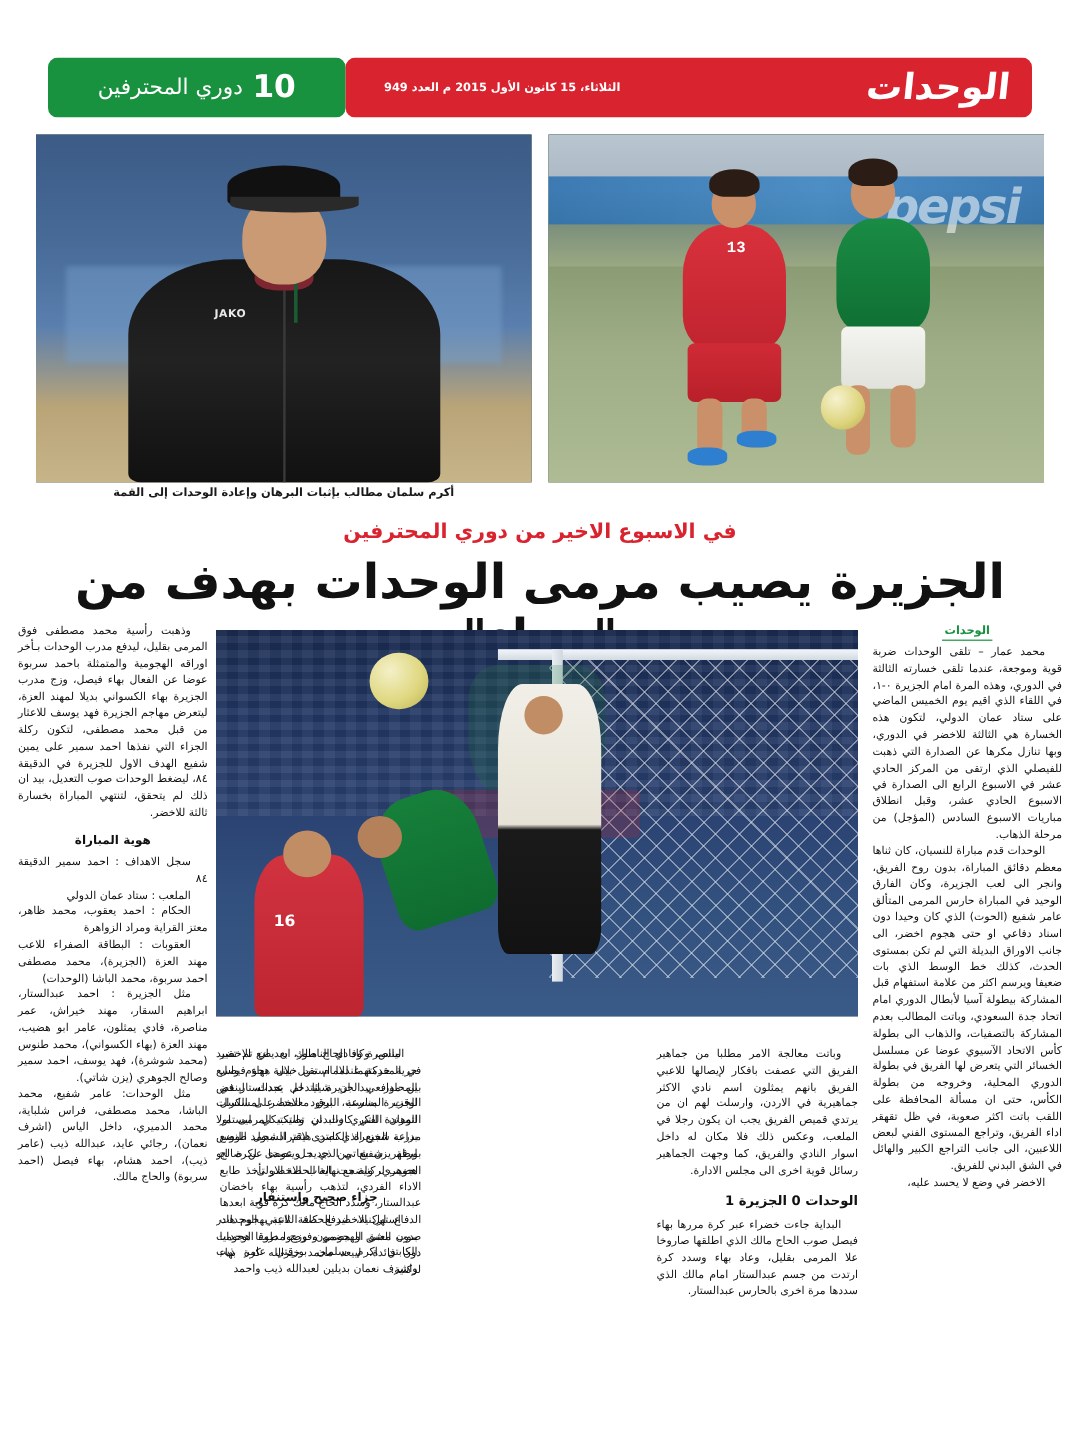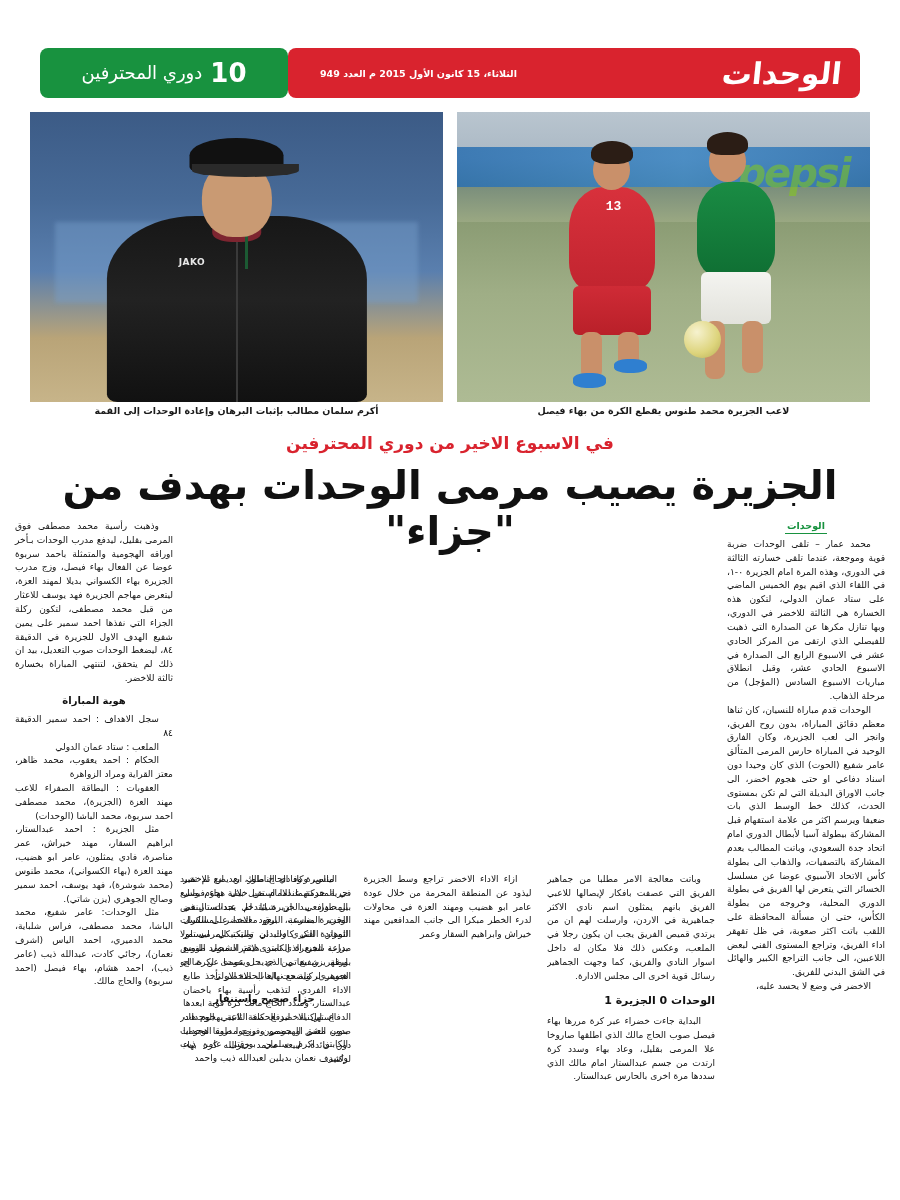--- a/index.html
+++ b/index.html
@@ -242,21 +242,21 @@
   .ph1-bg {
     background: linear-gradient(#b9c5cf 0%, #aab8c4 16%, #7b8f7c 26%, #9aa882 38%, #8f9f78 60%, #a6b189 100%);
   }
   .ph1-board {
     position:absolute; left:0; right:0; top:12%; height:14%;
     background: linear-gradient(90deg,#2a6fb0,#3c86c4 55%,#2a6fb0);
     opacity:.85;
   }
   .ph1-pepsi {
     position:absolute; right:5%; top:13%;
-    color:#84cc16; font-size:40px; font-weight:bold; font-style:italic;
+    color:#ffffff; font-size:40px; font-weight:bold; font-style:italic;
     opacity:.55; letter-spacing:-2px;
   }
   .ph1-grass {
     position:absolute; left:0; right:0; bottom:0; height:62%;
     background: linear-gradient(#8b9c74,#9fae86 40%,#aebb94);
   }
   .pl { position:absolute;font-family:Liberation Mono, monospace; }
   .torso { border-radius: 40% 40% 28% 28%; }
   .head { border-radius:50%; background:#c9906a; }
   .hair { border-radius:50% 50% 35% 35%; background:#2b1d15; }
@@ -440,64 +440,81 @@
       <div class="pl head" style="left:61%;top:10%;width:9%;height:14%;"></div>
       <div class="pl hair" style="left:60.5%;top:7%;width:10%;height:8%;"></div>
       <div class="pl leg" style="left:60%;top:72%;width:5%;height:20%;"></div>
       <div class="pl leg" style="left:69%;top:72%;width:5%;height:18%;"></div>
       <div class="pl" style="left:55%;top:72%;width:9%;height:13%;background:radial-gradient(circle at 35% 30%,#f6f2cf,#ddd47c 60%,#b6ad54);border-radius:50%;"></div>
     </div>
   </div>
 
   <div class="cap-row">
     <div class="caption">أكرم سلمان مطالب بإثبات البرهان وإعادة الوحدات إلى القمة</div>
-    <div class="caption">لاعب الجزيرة محمد طنوس يقطع الكرة من بهاء فيصل</div>
   </div>
 
   <div class="kicker">في الاسبوع الاخير من دوري المحترفين</div>
   <div class="headline">الجزيرة يصيب مرمى الوحدات بهدف من "جزاء"</div>
 
   <div class="body-area">
 
     <div class="kicker-tag">
       <span>الوحدات</span>
       <span class="rule"></span>
     </div>
     <div class="column col-first">
       <p>محمد عمار – تلقى الوحدات ضربة قوية وموجعة، عندما تلقى خسارته الثالثة في الدوري، وهذه المرة امام الجزيرة ٠-١، في اللقاء الذي اقيم يوم الخميس الماضي على ستاد عمان الدولي، لتكون هذه الخسارة هي الثالثة للاخضر في الدوري، وبها تنازل مكرها عن الصدارة التي ذهبت للفيصلي الذي ارتقى من المركز الحادي عشر في الاسبوع الرابع الى الصدارة في الاسبوع الحادي عشر، وقبل انطلاق مباريات الاسبوع السادس (المؤجل) من مرحلة الذهاب.</p>
       <p>الوحدات قدم مباراة للنسيان، كان ثناها معظم دقائق المباراة، بدون روح الفريق، وانجر الى لعب الجزيرة، وكان الفارق الوحيد في المباراة حارس المرمى المتألق عامر شفيع (الحوت) الذي كان وحيدا دون اسناد دفاعي او حتى هجوم اخضر، الى جانب الاوراق البديلة التي لم تكن بمستوى الحدث، كذلك خط الوسط الذي بات ضعيفا ويرسم اكثر من علامة استفهام قبل المشاركة بيطولة آسيا لأبطال الدوري امام اتحاد جدة السعودي، وباتت المطالب بعدم المشاركة بالتصفيات، والذهاب الى بطولة كأس الاتحاد الآسيوي عوضا عن مسلسل الخسائر التي يتعرض لها الفريق في بطولة الدوري المحلية، وخروجه من بطولة الكأس، حتى ان مسألة المحافظة على اللقب باتت اكثر صعوبة، في ظل تقهقر اداء الفريق، وتراجع المستوى الفني لبعض اللاعبين، الى جانب التراجع الكبير والهائل في الشق البدني للفريق.</p>
       <p>الاخضر في وضع لا يحسد عليه،</p>
     </div>
 
+    <div class="main-photo">
+      <div class="ph ph3-bg"></div>
+      <div class="ph3-seats"></div>
+      <div class="ph3-net"></div>
+      <div class="ph3-bar"></div>
+      <div class="ph3-post"></div>
+      <div class="ph3-wm">
+        <div class="ph3-wm-shield"></div>
+        <div class="ph3-wm-red"></div>
+      </div>
+      <div class="ph3-green"></div>
+      <div class="ph3-green-head"></div>
+      <div class="ph3-gk"></div>
+      <div class="ph3-gk-head"></div>
+      <div class="ph3-ball"></div>
+      <div class="ph3-red"></div>
+      <div class="ph3-red-head"></div>
+      <div class="ph3-num">16</div>
+    </div>
 
     <div class="lower-cols">
       <div class="lcol">
         <p>وباتت معالجة الامر مطلبا من جماهير الفريق التي عصفت بافكار لإيصالها للاعبي الفريق بانهم يمثلون اسم نادي الاكثر جماهيرية في الاردن، وارسلت لهم ان من يرتدي قميص الفريق يجب ان يكون رجلا في الملعب، وعكس ذلك فلا مكان له داخل اسوار النادي والفريق، كما وجهت الجماهير رسائل قوية اخرى الى مجلس الادارة.</p>
         <div class="score-line">الوحدات 0 الجزيرة 1</div>
         <p>البداية جاءت خضراء عبر كرة مررها بهاء فيصل صوب الحاج مالك الذي اطلقها صاروخا علا المرمى بقليل، وعاد بهاء وسدد كرة ارتدت من جسم عبدالستار امام مالك الذي سددها مرة اخرى بالحارس عبدالستار.</p>
       </div>
       <div class="lcol">
-        <p>ازاء الاداء الاخضر تراجع وسط الجزيرة ليذود عن المنطقة المحرمة من خلال عودة عامر ابو هضيب ومهند العزة في محاولات لدرء الخطر مبكرا الى جانب المدافعين مهند خيراش وابراهيم السقار وعمر</p>
       </div>
       <div class="lcol">
         <p>مناصرة وفادي الناطور، بعد ان تم تقييد حرية حركتهما للامام من خلال هجوم واسع المحاور، بيد ان شيئا لم يحدث، لينقض الجزيرة بسرعة البرق معتمدا على الكرات المرتدة التي كادت ان تصيب المرمى لولا براعة شفيع الذي تصدى لاقتراد محمد طنوس ليظهر شفيع من جديد ويتصدى لكرة ابو هضيب لركنية مع نهاية الحصة الاولى.</p>
         <div class="sub-title">جزاء صحيح واستنفار</div>
         <p>استهل الاخضر الحصة الثانية بهجوم هادر بدون معنى او مضمون، وزج مدرب الوحدات الكابتن اكرم سلمان بورقتي عامر ذيب واشرف نعمان بديلين لعبدالله ذيب واحمد</p>
       </div>
     </div>
 
     <div class="column col-last">
       <p>وذهبت رأسية محمد مصطفى فوق المرمى بقليل، ليدفع مدرب الوحدات بـأخر اوراقه الهجومية والمتمثلة باحمد سربوة عوضا عن الفعال بهاء فيصل، وزج مدرب الجزيرة بهاء الكسواني بديلا لمهند العزة، ليتعرض مهاجم الجزيرة فهد يوسف للاعثار من قبل محمد مصطفى، لتكون ركلة الجزاء التي نفذها احمد سمير على يمين شفيع الهدف الاول للجزيرة في الدقيقة ٨٤، ليضغط الوحدات صوب التعديل، بيد ان ذلك لم يتحقق، لتنتهي المباراة بخسارة ثالثة للاخضر.</p>
       <div class="sub-title">هوية المباراة</div>
       <p>سجل الاهداف : احمد سمير الدقيقة ٨٤</p>
       <p>الملعب : ستاد عمان الدولي</p>
       <p>الحكام : احمد يعقوب، محمد ظاهر، معتز القراية ومراد الزواهرة</p>
       <p>العقوبات : البطاقة الصفراء للاعب مهند العزة (الجزيرة)، محمد مصطفى احمد سربوة، محمد الباشا (الوحدات)</p>
       <p>مثل الجزيرة : احمد عبدالستار، ابراهيم السقار، مهند خيراش، عمر مناصرة، فادي يمثلون، عامر ابو هضيب، مهند العزة (بهاء الكسواني)، محمد طنوس (محمد شوشرة)، فهد يوسف، احمد سمير وصالح الجوهري (يزن شاتي).</p>
-      <p>مثل الوحدات: عامر شفيع، محمد الباشا، محمد مصطفى، فراس شلباية، محمد الدميري، احمد الياس (اشرف نعمان)، رجائي كادت، عبدالله ذيب (عامر ذيب)، احمد هشام، بهاء فيصل (احمد سربوة) والحاج مالك.</p>
+      <p>مثل الوحدات: عامر شفيع، محمد الباشا، محمد مصطفى، فراس شلباية، محمد الدميري، داخل الياس (اشرف نعمان)، رجائي عايد، عبدالله ذيب (عامر ذيب)، احمد هشام، بهاء فيصل (احمد سربوة) والحاج مالك.</p>
     </div>
 
     <div class="lcol" style="position:absolute; top:353px; left:168px; width:168px; height:318px;">
       <p>الياس، وكاد الحاج مالك ان يضع الاخضر في المقدمة عندما استقبل بينية بهاء فيصل بين مدافعي الجزيرة ليتدخل عبدالستار في الوقت المناسب، ليعود الاخضر لمسلسل التوهان الفكري والبدني والتكتيكي، ليستمر مدرب الجزيرة الكابتن هيثم الشبول الوضع بورقة يزن شاتي الذي حل عوضا عن صالح الجوهري، واضحت العاب الاخضر تأخذ طابع الاداء الفردي، لتذهب رأسية بهاء باخضان عبدالستار، وسدد الحاج مالك كرة قوية ابعدها الدفاع لركنية، ليدفع كافة لاعبي الوحدات صوب الشق الهجومي وفرضوا طوقا هجوميا دون فائدة، لييعد محمد خيرالله كرة بهاء لركنية.</p>
     </div>
 
   </div>
 </div>
 
 </body></html>

